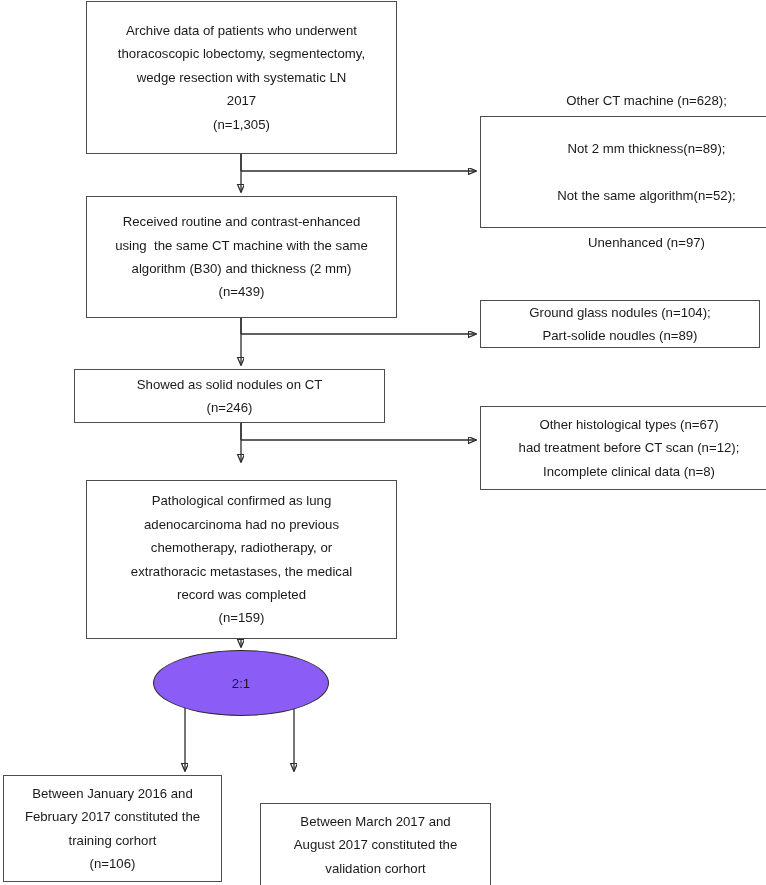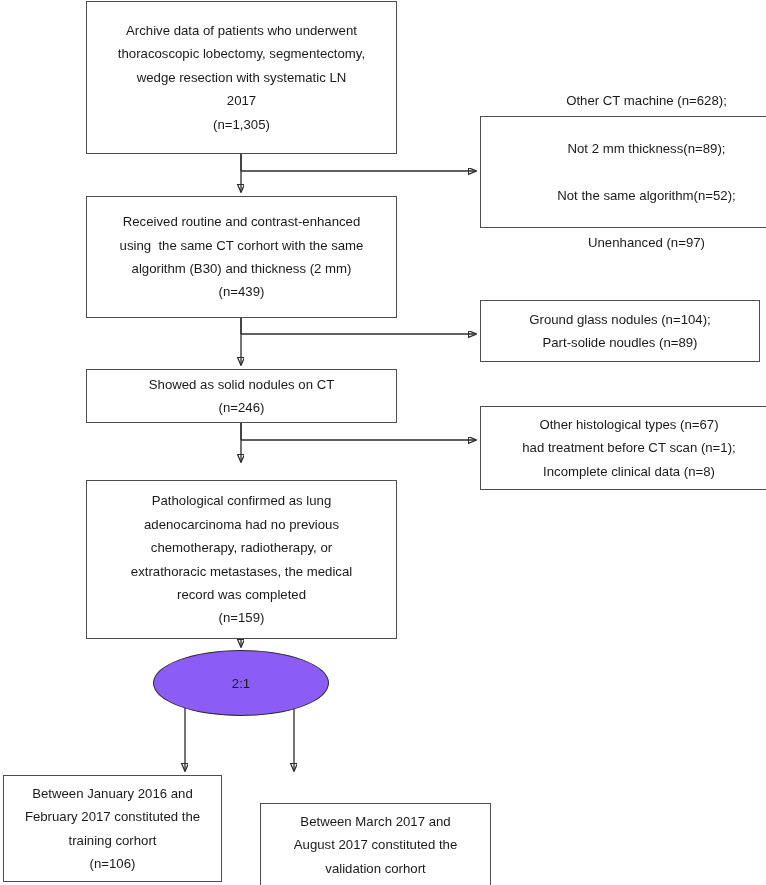--- a/index.html
+++ b/index.html
@@ -92,26 +92,26 @@
   <div class="node" style="left:86px; top:1px; width:311px; height:153px;">
     <span class="ln">Archive data of patients who underwent</span>
     <span class="ln">thoracoscopic lobectomy, segmentectomy,</span>
     <span class="ln">wedge resection with systematic LN</span>
     <span class="ln">2017</span>
     <span class="ln">(n=1,305)</span>
   </div>
 
   <div class="node" style="left:86px; top:196px; width:311px; height:122px;">
     <span class="ln">Received routine and contrast-enhanced</span>
-    <span class="ln">using  the same CT corhort with the same</span>
+    <span class="ln">using  the same CT machine with the same</span>
     <span class="ln">algorithm (B30) and thickness (2 mm)</span>
     <span class="ln">(n=439)</span>
   </div>
 
-  <div class="node" style="left:86px; top:369px; width:311px; height:54px;">
+  <div class="node" style="left:74px; top:369px; width:311px; height:54px;">
     <span class="ln">Showed as solid nodules on CT</span>
     <span class="ln">(n=246)</span>
   </div>
 
   <div class="node" style="left:86px; top:480px; width:311px; height:159px;">
     <span class="ln">Pathological confirmed as lung</span>
     <span class="ln">adenocarcinoma had no previous</span>
     <span class="ln">chemotherapy, radiotherapy, or</span>
     <span class="ln">extrathoracic metastases, the medical</span>
     <span class="ln">record was completed</span>
@@ -122,28 +122,28 @@
     <span>2:1</span>
   </div>
 
   <div class="node" style="left:480px; top:116px; width:333px; height:112px;gap:24px;">
     <span class="ln">Other CT machine (n=628);</span>
     <span class="ln">Not 2 mm thickness(n=89);</span>
     <span class="ln">Not the same algorithm(n=52);</span>
     <span class="ln">Unenhanced (n=97)</span>
   </div>
 
-  <div class="node" style="left:480px; top:300px; width:280px; height:62px;">
+  <div class="node" style="left:480px; top:300px; width:280px; height:48px;">
     <span class="ln">Ground glass nodules (n=104);</span>
     <span class="ln">Part-solide noudles (n=89)</span>
   </div>
 
   <div class="node" style="left:480px; top:406px; width:298px; height:84px;">
     <span class="ln">Other histological types (n=67)</span>
-    <span class="ln">had treatment before CT scan (n=1);</span>
+    <span class="ln">had treatment before CT scan (n=12);</span>
     <span class="ln">Incomplete clinical data (n=8)</span>
   </div>
 
   <div class="node" style="left:3px; top:775px; width:219px; height:107px;">
     <span class="ln">Between January 2016 and</span>
     <span class="ln">February 2017 constituted the</span>
     <span class="ln">training corhort</span>
     <span class="ln">(n=106)</span>
   </div>
 

